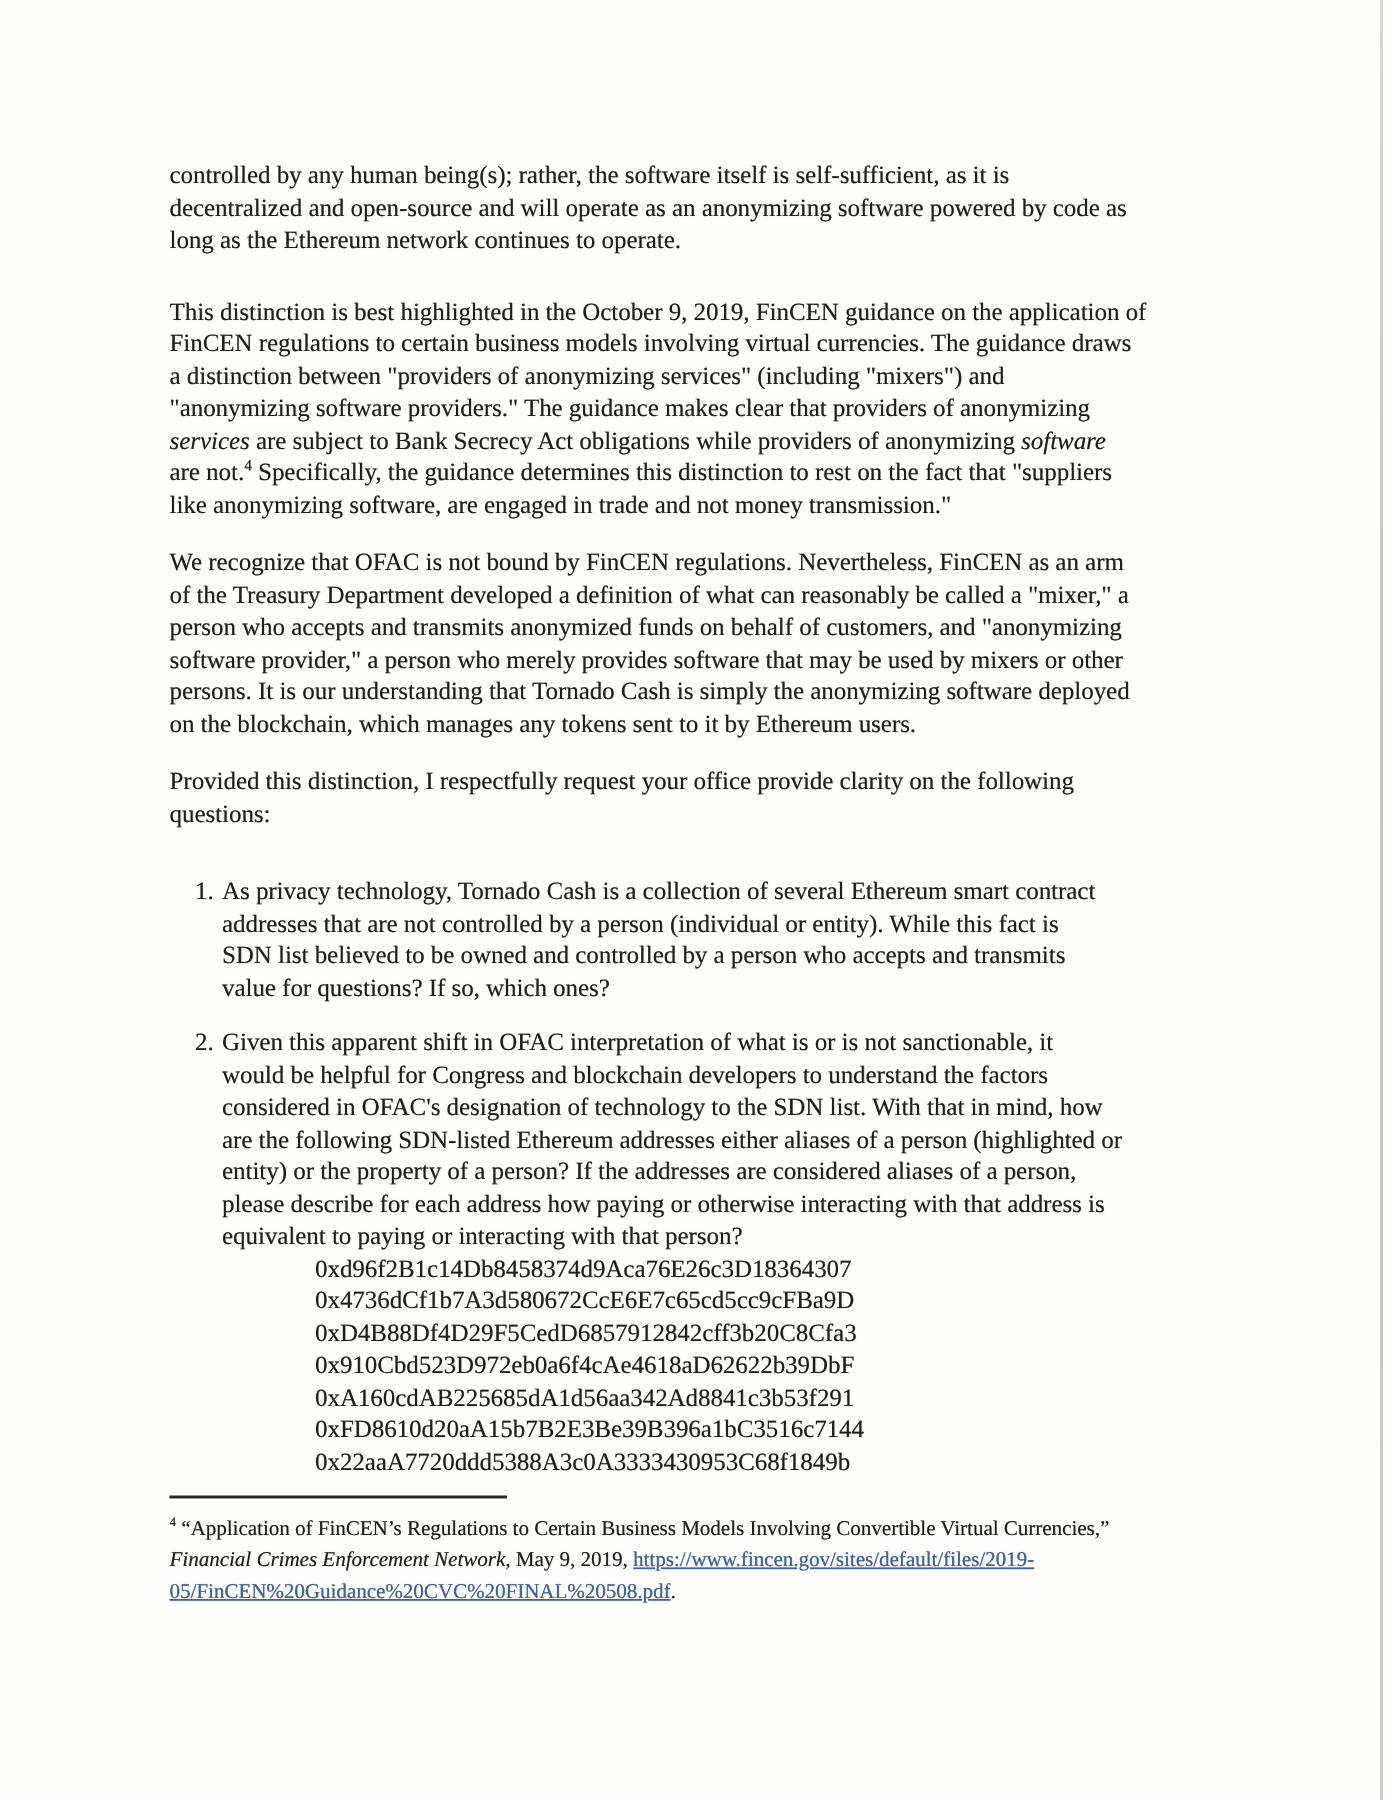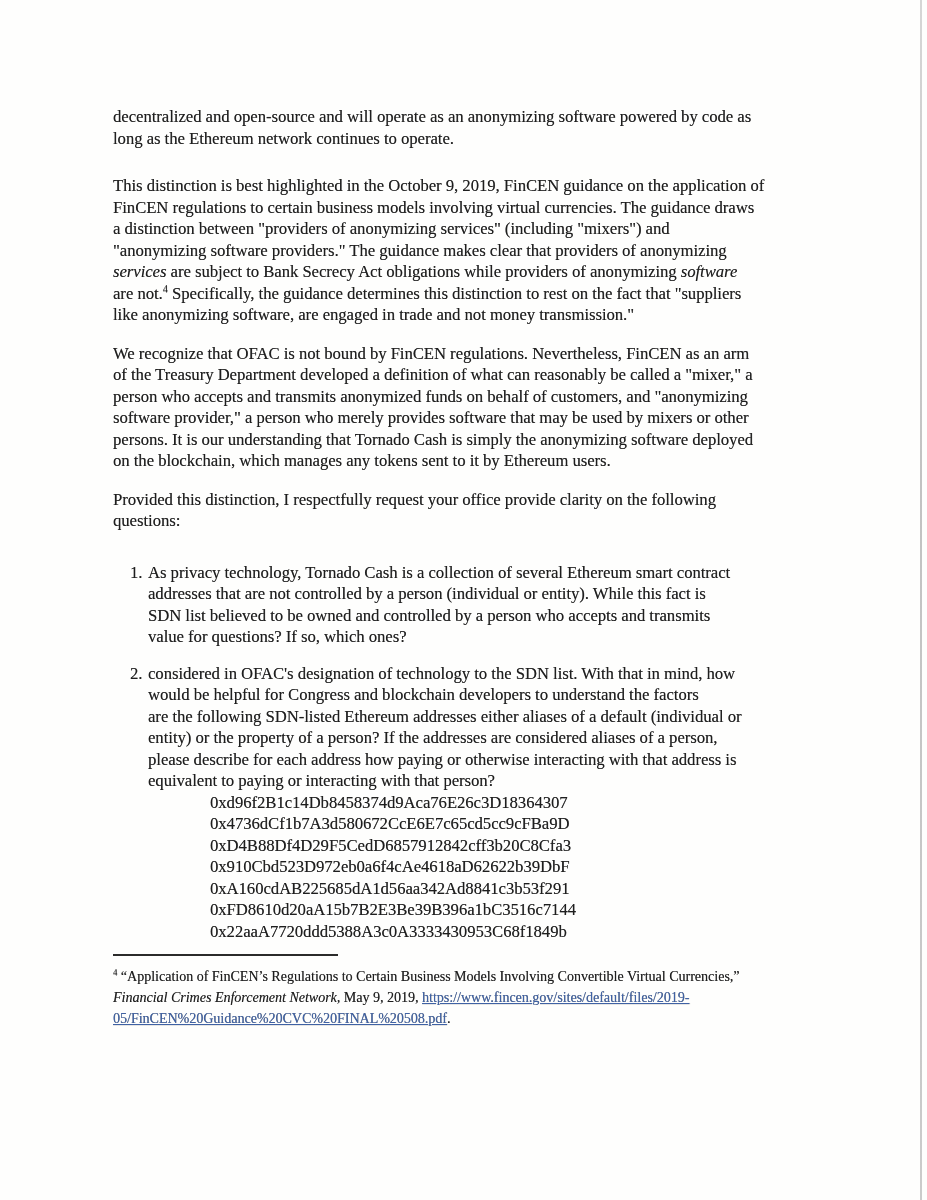--- a/index.html
+++ b/index.html
@@ -58,20 +58,21 @@
 </style>
 </head>
 <body>
 
 <div class="page">
   <div class="scan-line"></div>
 
   <div class="content">
 
     <div class="para para-a">
+        <div class="line"><span>controlled by any human being(s); rather, the software itself is self-sufficient, as it is</span></div>
         <div class="line"><span>decentralized and open-source and will operate as an anonymizing software powered by code as</span></div>
         <div class="line"><span>long as the Ethereum network continues to operate.</span></div>
       </div>
 
     <div class="para para-b">
         <div class="line"><span>This distinction is best highlighted in the October 9, 2019, FinCEN guidance on the application of</span></div>
         <div class="line"><span>FinCEN regulations to certain business models involving virtual currencies. The guidance draws</span></div>
         <div class="line"><span>a distinction between "providers of anonymizing services" (including "mixers") and</span></div>
         <div class="line"><span>"anonymizing software providers." The guidance makes clear that providers of anonymizing</span></div>
         <div class="line"><i>services</i><span> are subject to Bank Secrecy Act obligations while providers of anonymizing </span><i>software</i></div>
@@ -99,23 +100,24 @@
           <div class="line"><span>As privacy technology, Tornado Cash is a collection of several Ethereum smart contract</span></div>
           <div class="line"><span>addresses that are not controlled by a person (individual or entity). While this fact is</span></div>
           <div class="line"><span>SDN list believed to be owned and controlled by a person who accepts and transmits</span></div>
           <div class="line"><span>value for questions? If so, which ones?</span></div>
         </div>
     </div>
 
     <div class="q q2">
       <span class="num">2.</span>
       <div>
+          <div class="line"><span>Given this apparent shift in OFAC interpretation of what is or is not sanctionable, it</span></div>
+          <div class="line"><span>would be helpful for Congress and blockchain developers to understand the factors</span></div>
           <div class="line"><span>considered in OFAC's designation of technology to the SDN list. With that in mind, how</span></div>
-          <div class="line"><span>would be helpful for Congress and blockchain developers to understand the factors</span></div>
-          <div class="line"><span>are the following SDN-listed Ethereum addresses either aliases of a default (individual or</span></div>
+          <div class="line"><span>are the following SDN-listed Ethereum addresses either aliases of a person (highlighted or</span></div>
           <div class="line"><span>entity) or the property of a person? If the addresses are considered aliases of a person,</span></div>
           <div class="line"><span>please describe for each address how paying or otherwise interacting with that address is</span></div>
           <div class="line"><span>equivalent to paying or interacting with that person?</span></div>
         </div>
       <div class="addresses">
           <div class="line">0xd96f2B1c14Db8458374d9Aca76E26c3D18364307</div>
           <div class="line">0x4736dCf1b7A3d580672CcE6E7c65cd5cc9cFBa9D</div>
           <div class="line">0xD4B88Df4D29F5CedD6857912842cff3b20C8Cfa3</div>
           <div class="line">0x910Cbd523D972eb0a6f4cAe4618aD62622b39DbF</div>
           <div class="line">0xA160cdAB225685dA1d56aa342Ad8841c3b53f291</div>

